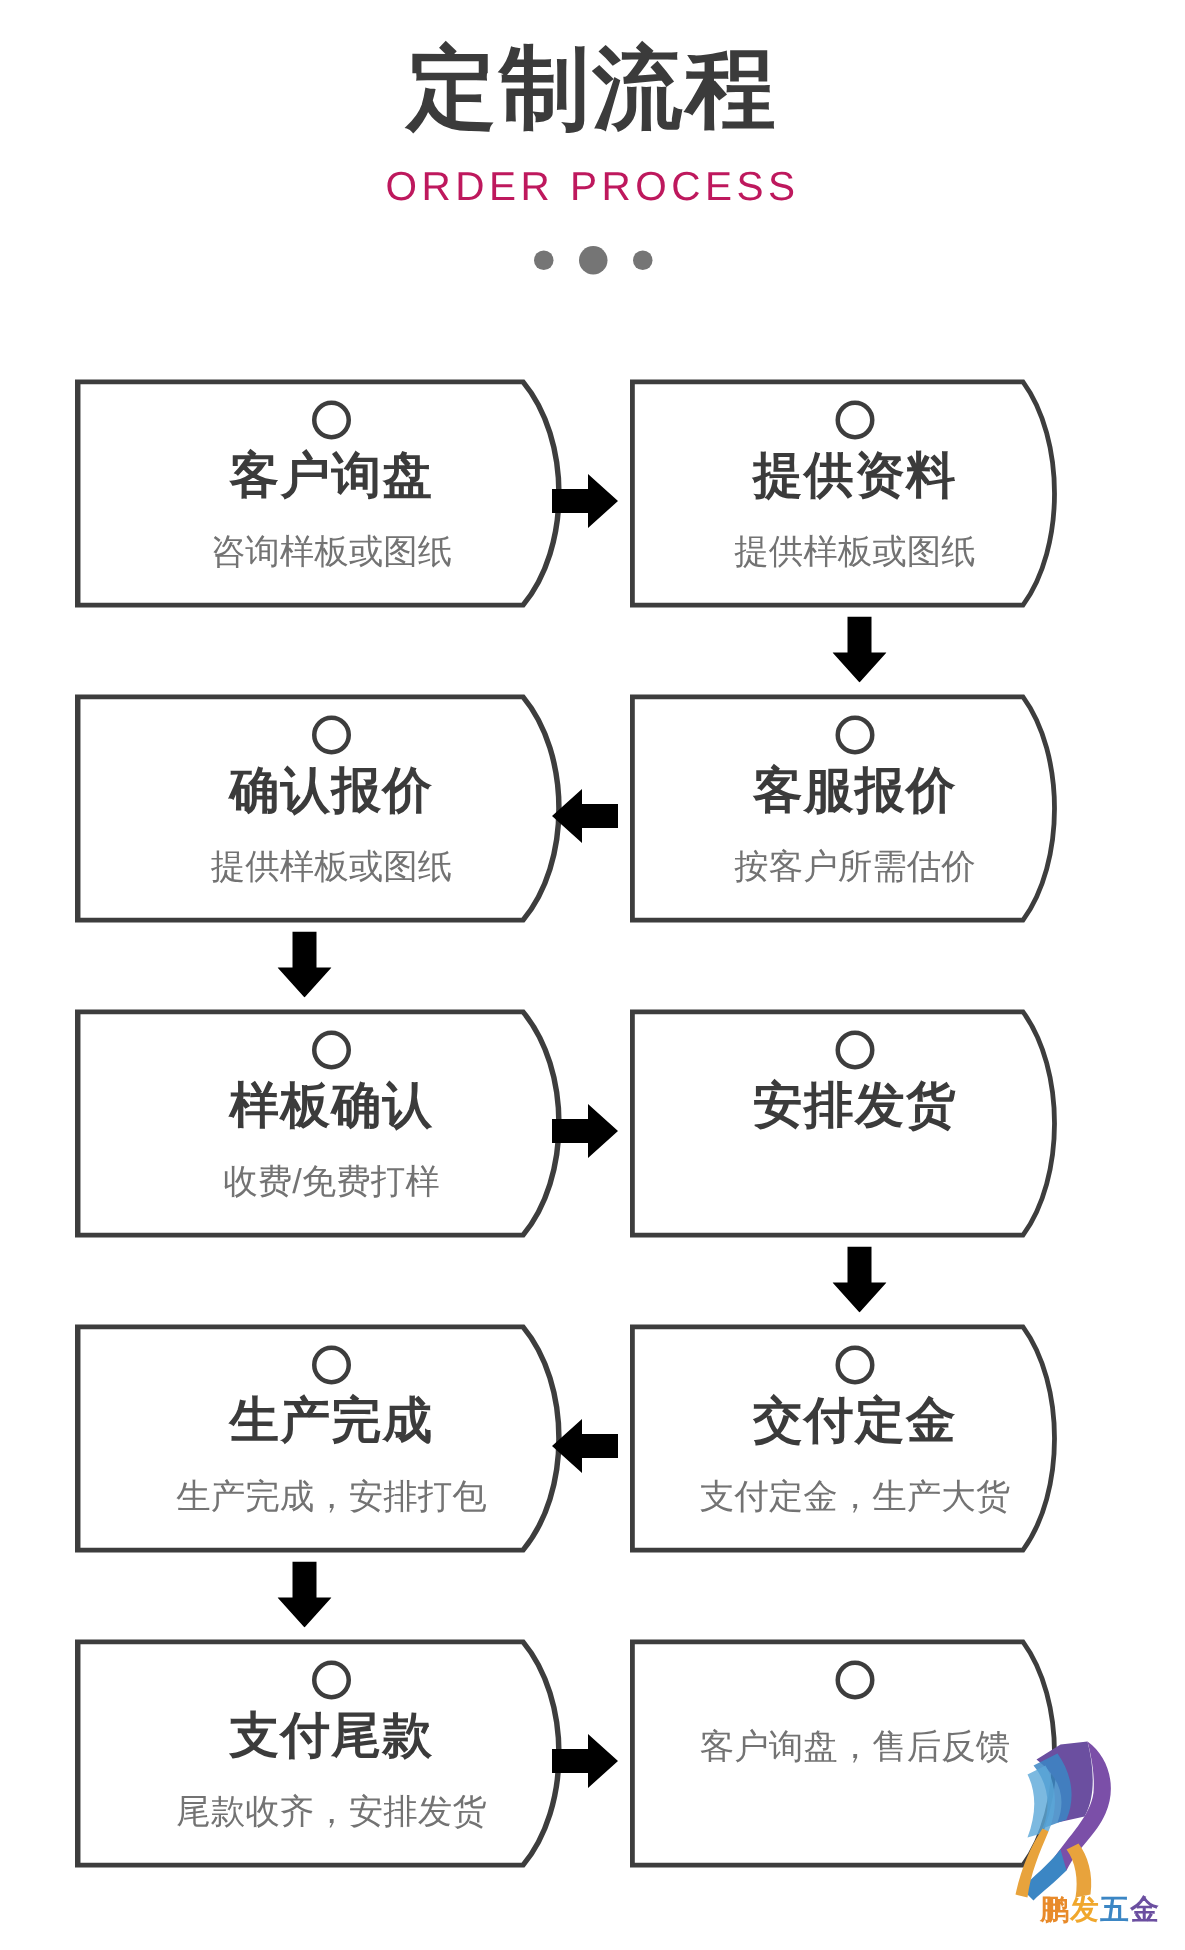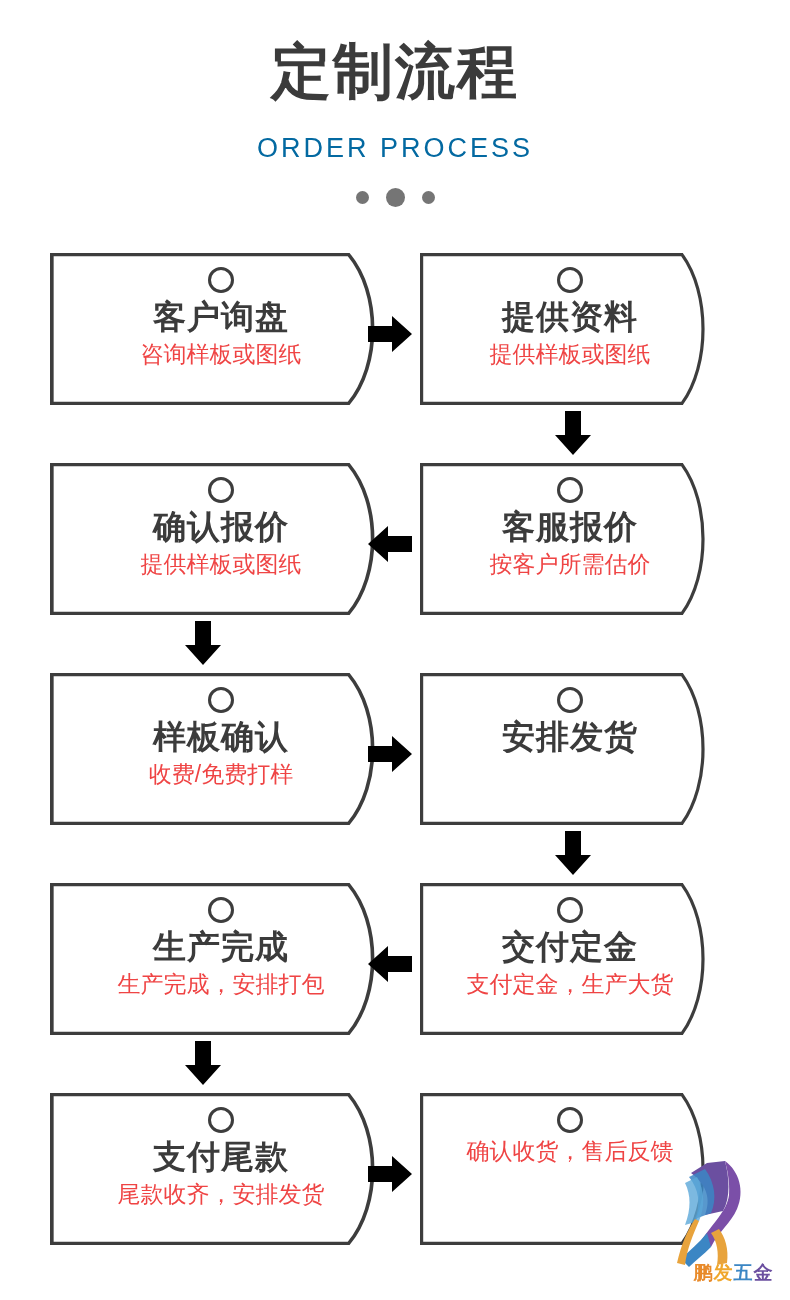--- a/index.html
+++ b/index.html
@@ -18,37 +18,37 @@
 
   
   .header {
     position: absolute;
     left: 0;
     top: 0;
     width: 790px;
     text-align: center;
   }
   .header-title {
-    margin: 16px;
+    margin: 4px;
     padding-top: 25px;
     font-size: 60px;
     line-height: 1.0;
     font-weight: 700;
     letter-spacing: 2px;
     color: #3b3b3b;
     font-family: "DejaVu Sans", "Liberation Sans", sans-serif;
   }
   .header-subtitle {
     margin: 0;
     padding-top: 18px;
     font-size: 27px;
     line-height: 1.0;
     font-weight: 400;
     letter-spacing: 3px;
-    color: #0369a1;
+    color: #be185d;
     font-family: "Liberation Sans", sans-serif;
   }
   .header-dots {
     padding-top: 26px;
     display: flex;
     justify-content: center;
     align-items: center;
     gap: 17px;
   }
   .dot {
@@ -114,25 +114,25 @@
     margin-top: 6px;
     font-size: 33px;
     line-height: 1.12;
     font-weight: 700;
     color: #3b3b3b;
     letter-spacing: 1px;
     font-family: "DejaVu Sans", "Liberation Sans", sans-serif;
     white-space: nowrap;
   }
   .card-desc {
-    margin-top: 6px;
+    margin-top: 19px;
     font-size: 23px;
     line-height: 1.1;
     font-weight: 400;
-    color: #ef4444;
+    color: #737373;
     letter-spacing: 0px;
     font-family: "Liberation Sans", sans-serif;
     white-space: nowrap;
   }
 
   
   .arrow {
     position: absolute;
     color: #000000;
     line-height: 0;
@@ -346,21 +346,21 @@
           <path d="M0 10 H24 V0 L44 18 L24 36 V26 H0 Z" fill="currentColor"></path>
         </svg>
     </div>
 
     <div class="card right">
       <svg class="card-shape" viewBox="0 0 300 152" preserveAspectRatio="none">
         <path d="M1.6 1.6 H262 C290 40 290 112 262 150.4 H1.6 Z"></path>
       </svg>
       <div class="card-body">
         <span class="card-circle"></span>
-        <div class="card-desc">确认收货，售后反馈</div>
+        <div class="card-desc">客户询盘，售后反馈</div>
       </div>
     </div>
   </div>
 
 </div>
 
 <div class="watermark">
   <svg width="125" height="115" viewBox="0 0 125 115">
     <path d="M36 18 L52 8 L70 6 C74 22 76 42 68 56 L50 60 C56 44 52 30 36 18 Z" fill="#6b4fa0"></path>
     <path d="M70 6 C84 16 90 36 82 54 C76 68 64 76 56 92 L46 86 C58 68 72 56 74 40 C75 26 72 14 70 6 Z" fill="#7b4fa8"></path>

